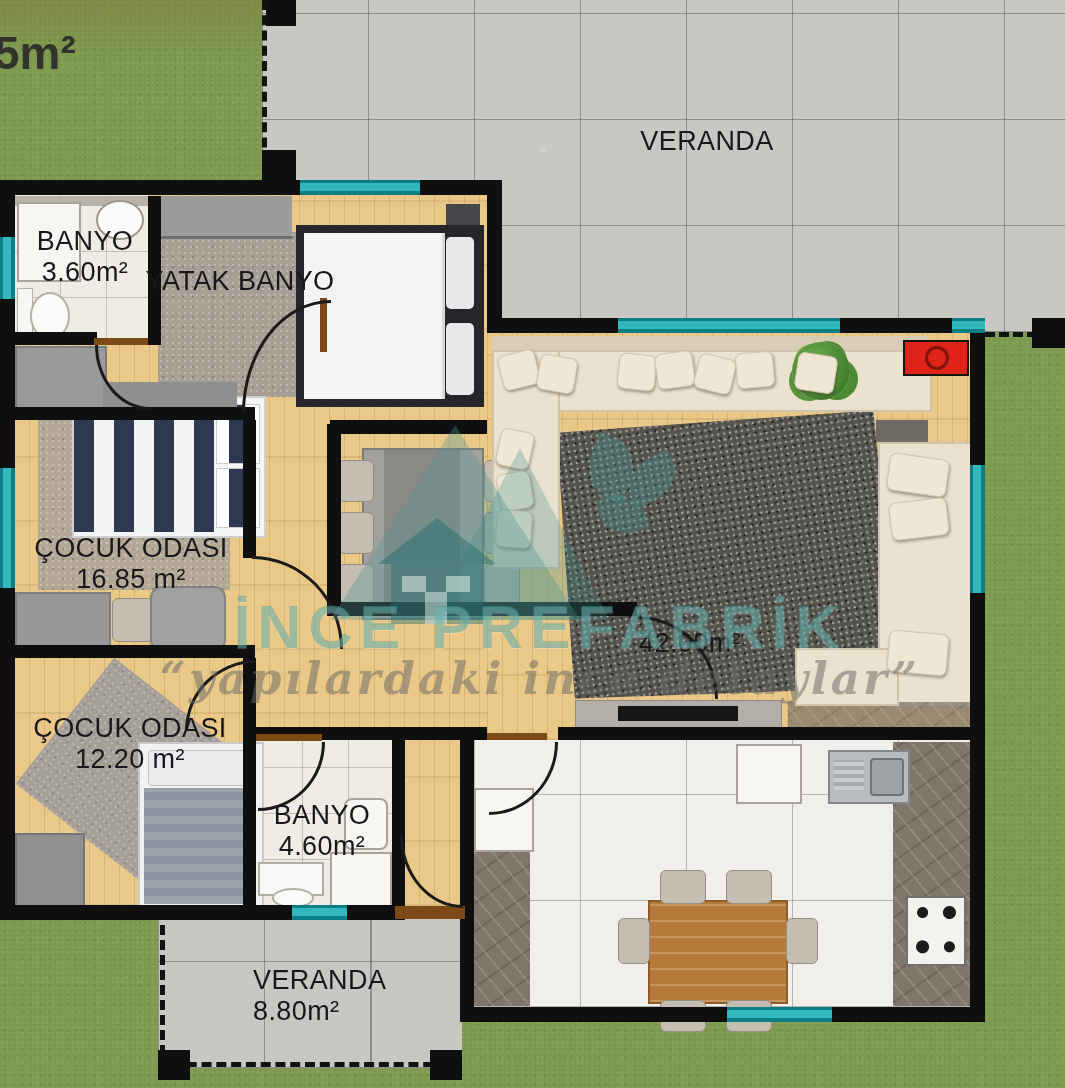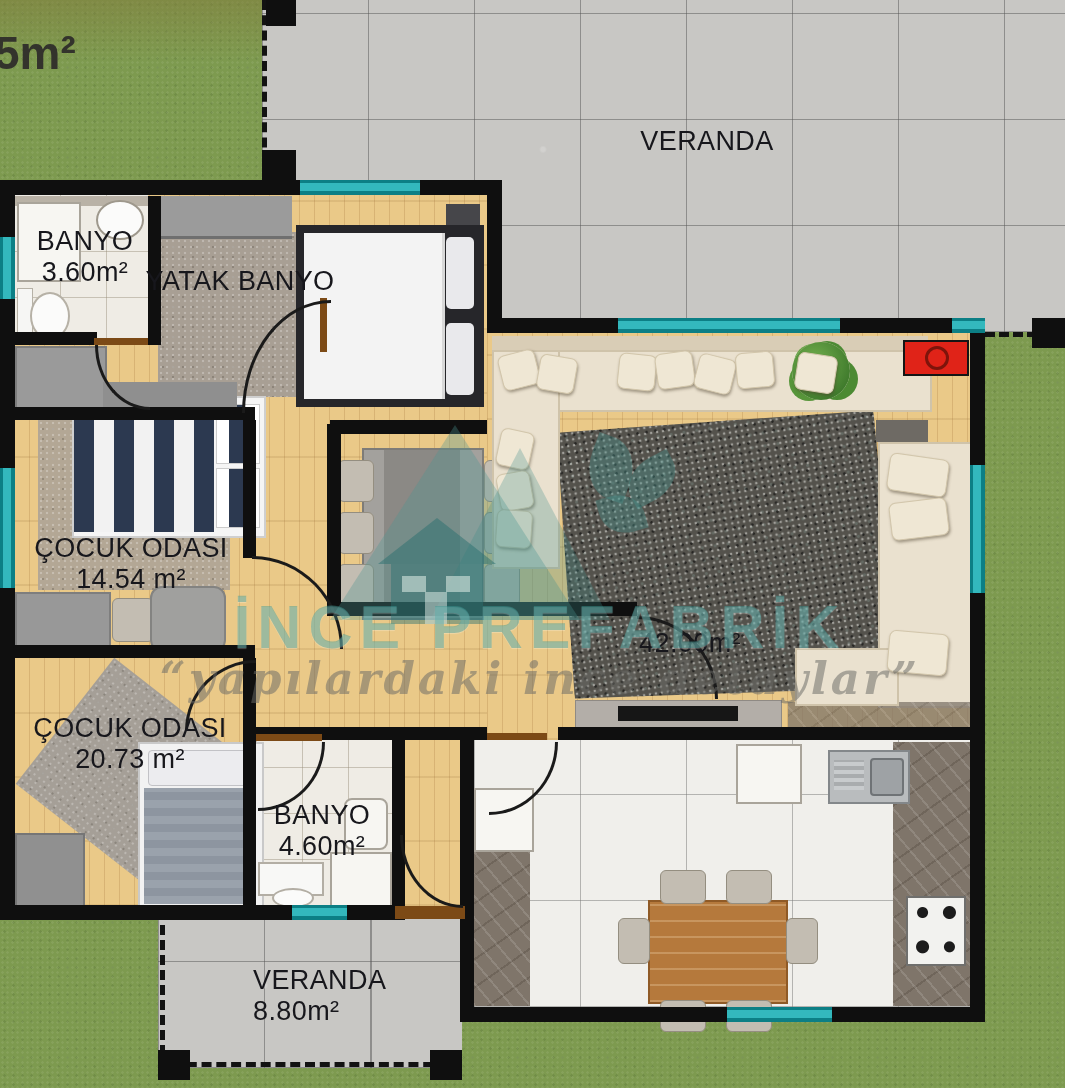--- a/index.html
+++ b/index.html
@@ -250,25 +250,25 @@
 
   <div class="abs lbl" style="left:15px;top:226px;width:140px;">
     <div>BANYO</div>
     <div>3.60m²</div>
   </div>
   <div class="abs lbl" style="left:130px;top:266px;width:220px;">
     <div>YATAK BANYO</div>
   </div>
   <div class="abs lbl" style="left:26px;top:533px;width:210px;">
     <div>ÇOCUK ODASI</div>
-    <div>14.54 m²</div>
+    <div>16.85 m²</div>
   </div>
   <div class="abs lbl" style="left:25px;top:713px;width:210px;">
     <div>ÇOCUK ODASI</div>
-    <div>20.73 m²</div>
+    <div>12.20 m²</div>
   </div>
   <div class="abs lbl" style="left:252px;top:800px;width:140px;">
     <div>BANYO</div>
     <div>4.60m²</div>
   </div>
   <div class="abs lbl" style="left:590px;top:628px;width:200px;">
     <div>42.00m²</div>
   </div>
   <div class="abs lbl" style="left:622px;top:815px;width:200px;">
   </div>

